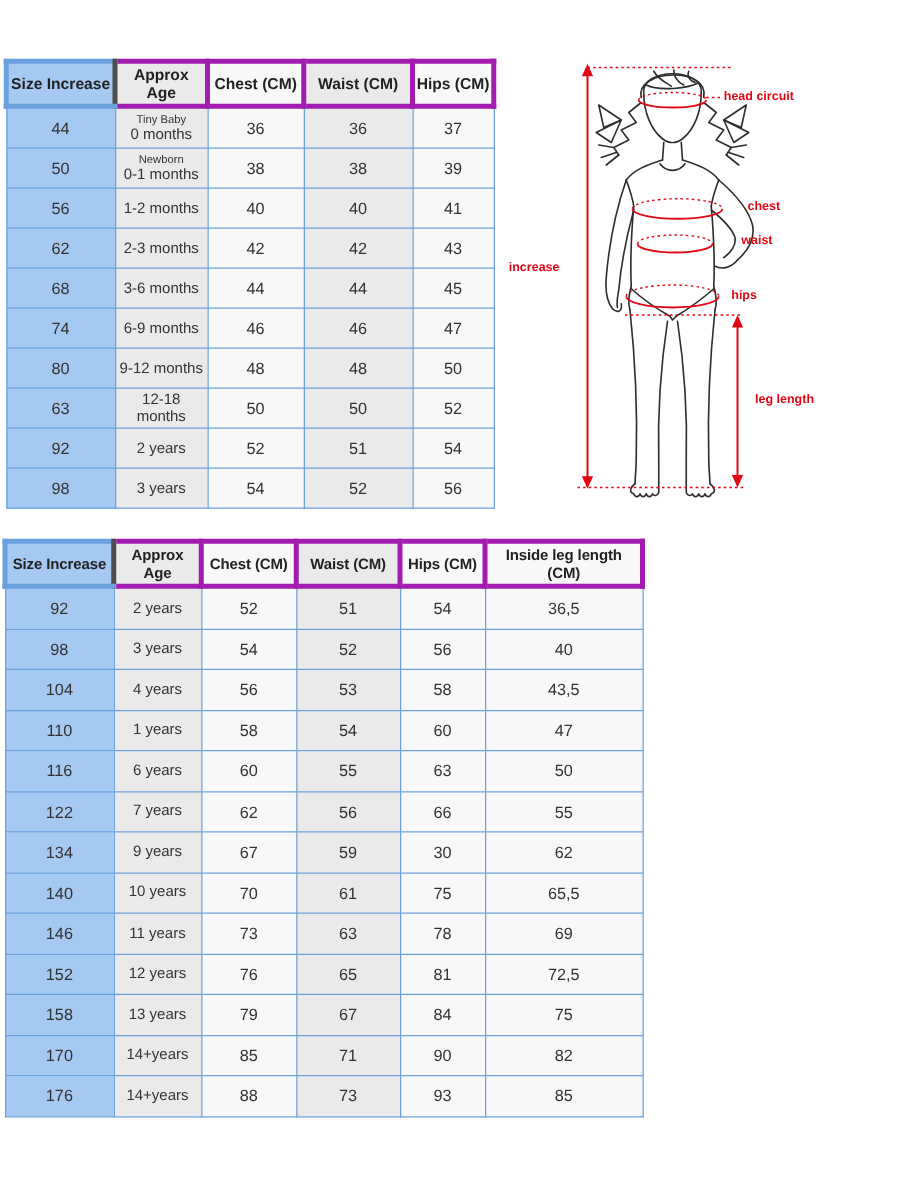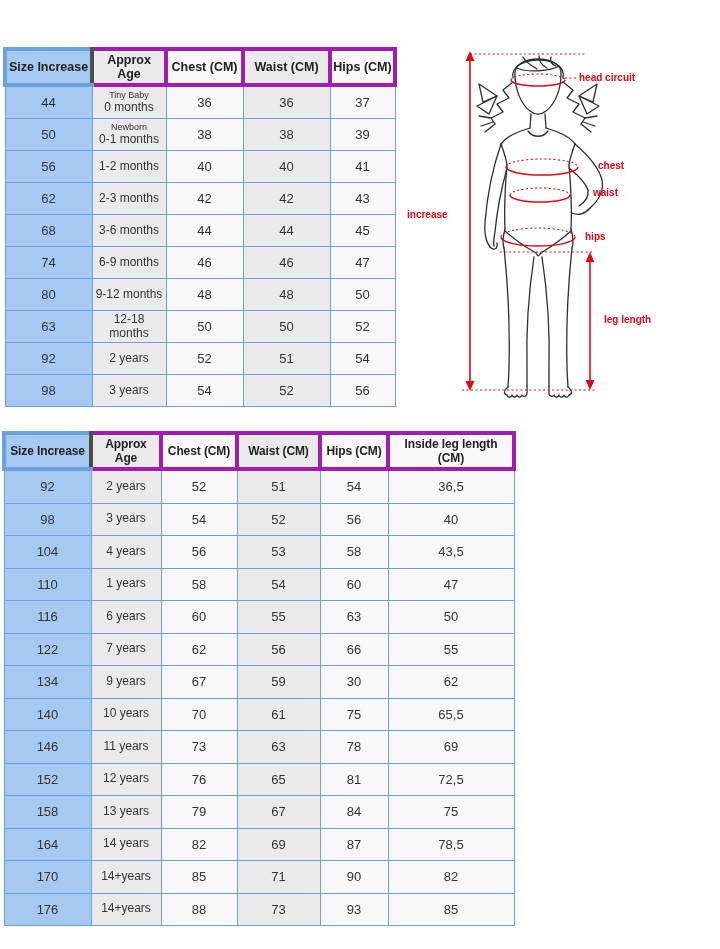--- a/index.html
+++ b/index.html
@@ -239,28 +239,20 @@
         </tr>
         <tr>
           <td class="c-blue">158</td>
           <td class="c-gray age">13 years</td>
           <td class="c-light">79</td>
           <td class="c-gray">67</td>
           <td class="c-light">84</td>
           <td class="c-light">75</td>
         </tr>
         <tr>
-          <td class="c-blue">164</td>
-          <td class="c-gray age">14 years</td>
-          <td class="c-light">82</td>
-          <td class="c-gray">69</td>
-          <td class="c-light">87</td>
-          <td class="c-light">78,5</td>
-        </tr>
-        <tr>
           <td class="c-blue">170</td>
           <td class="c-gray age">14+years</td>
           <td class="c-light">85</td>
           <td class="c-gray">71</td>
           <td class="c-light">90</td>
           <td class="c-light">82</td>
         </tr>
         <tr>
           <td class="c-blue">176</td>
           <td class="c-gray age">14+years</td>

